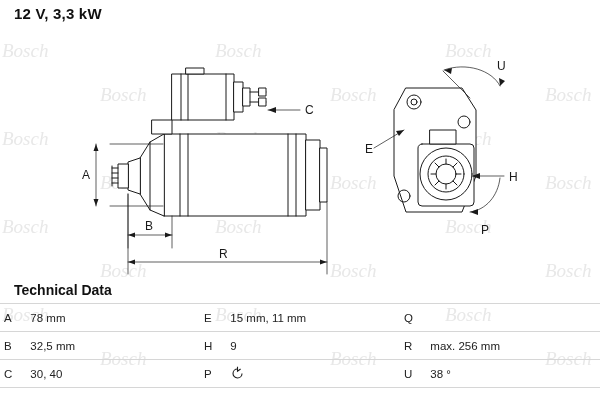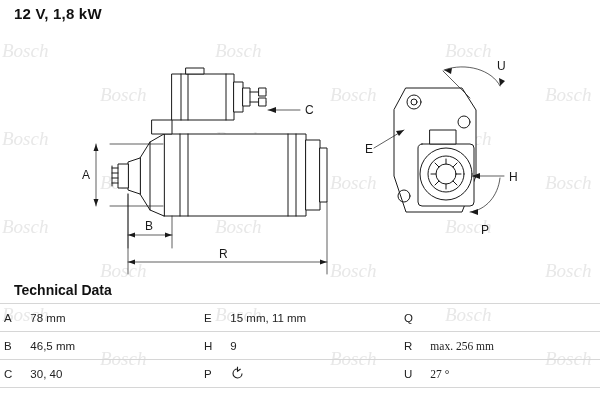--- a/index.html
+++ b/index.html
@@ -81,21 +81,21 @@
     color: #222;
   }
   td.val {
     color: #222;
   }
   .c1key { width: 14px; }
   .c1val { width: 150px; }
   .c2key { width: 14px; }
   .c2val { width: 150px; }
   .c3key { width: 14px; }
-  .c3val { width: 150px; font-family: Liberation Serif, serif; }
+  .c3val { width: 150px; }
   .rot-icon {
     display: inline-block;
     width: 15px;
     height: 15px;
     vertical-align: -3px;
   }
 </style>
 </head>
 <body>
 
@@ -121,21 +121,21 @@
       <div class="wm" style="left: 445px; top: 40px;">Bosch</div>
       <div class="wm" style="left: 445px; top: 128px;">Bosch</div>
       <div class="wm" style="left: 445px; top: 216px;">Bosch</div>
       <div class="wm" style="left: 445px; top: 304px;">Bosch</div>
       <div class="wm" style="left: 545px; top: 84px;">Bosch</div>
       <div class="wm" style="left: 545px; top: 172px;">Bosch</div>
       <div class="wm" style="left: 545px; top: 260px;">Bosch</div>
       <div class="wm" style="left: 545px; top: 348px;">Bosch</div>
     </div>
 
-  <div class="title">12 V, 1,8 kW</div>
+  <div class="title">12 V, 3,3 kW</div>
 
   <div class="drawing">
     <svg width="600" height="252" viewBox="0 0 600 252" xmlns="http://www.w3.org/2000/svg">
       <g fill="none" stroke="#1a1a1a" stroke-width="1" stroke-linejoin="round" stroke-linecap="round">
 
         <g>
           <rect x="172" y="48" width="62" height="46" fill="#ffffff"></rect>
           <line x1="181" y1="48" x2="181" y2="94"></line>
           <line x1="188" y1="48" x2="188" y2="94"></line>
           <line x1="226" y1="48" x2="226" y2="94"></line>
@@ -264,38 +264,38 @@
         <tr>
           <td class="key c1key">A</td>
           <td class="val c1val">78 mm</td>
           <td class="key c2key">E</td>
           <td class="val c2val">15 mm, 11 mm</td>
           <td class="key c3key">Q</td>
           <td class="val c3val"></td>
         </tr>
         <tr>
           <td class="key c1key">B</td>
-          <td class="val c1val">46,5 mm</td>
+          <td class="val c1val">32,5 mm</td>
           <td class="key c2key">H</td>
           <td class="val c2val">9</td>
           <td class="key c3key">R</td>
           <td class="val c3val">max. 256 mm</td>
         </tr>
         <tr>
           <td class="key c1key">C</td>
           <td class="val c1val">30, 40</td>
           <td class="key c2key">P</td>
           <td class="val c2val">
             <span class="rot-icon">
               <svg width="15" height="15" viewBox="0 0 15 15" xmlns="http://www.w3.org/2000/svg">
                 <path d="M12 7.5 A4.5 4.5 0 1 1 7.5 3" fill="none" stroke="#1a1a1a" stroke-width="1.1"></path>
                 <path d="M7.5 0.8 L7.5 5.2 L10.6 3" fill="none" stroke="#1a1a1a" stroke-width="1.1"></path>
               </svg>
             </span>
           </td>
           <td class="key c3key">U</td>
-          <td class="val c3val">27 °</td>
+          <td class="val c3val">38 °</td>
         </tr>
       </tbody>
     </table>
   </div>
 
 </div>
 
 </body></html>

